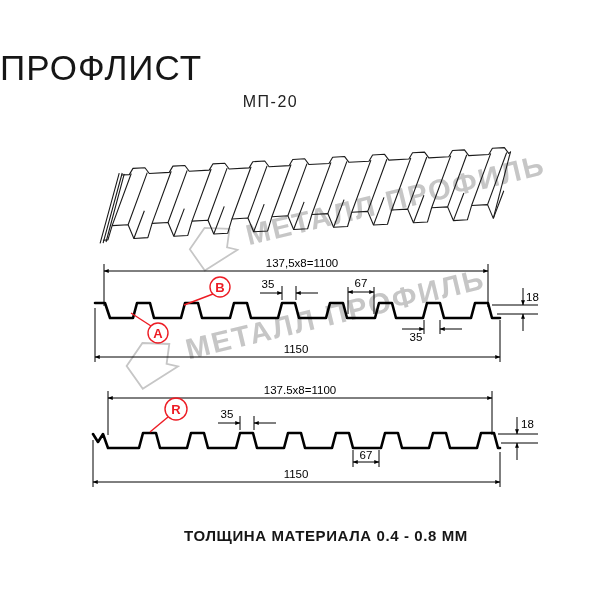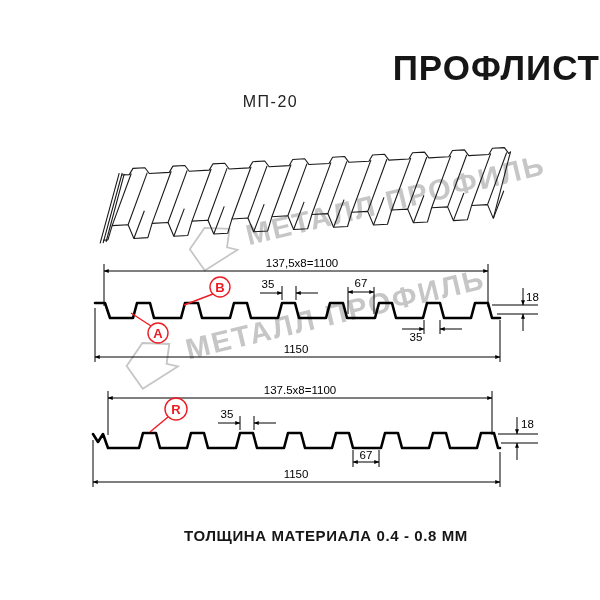--- a/index.html
+++ b/index.html
@@ -1,19 +1,19 @@
 <!DOCTYPE html>
 <html><head>
 <meta charset="utf-8">
 <style>
   html,body{margin:0;padding:0;background:#fff;}
   body{width:600px;height:600px;font-family:"Liberation Sans",sans-serif;}
   .canvas{position:relative;width:600px;height:600px;overflow:hidden;background:#fff;}
-  .title{position:absolute;top:48px;left:0;width:600px;text-align:right;
-         font-size:35px;font-weight:700;letter-spacing:1px;color:#161616;}
+  .title{position:absolute;top:48px;left:0;width:600px;text-align:left;
+         font-size:35px;font-weight:400;letter-spacing:1px;color:#161616;}
   .subtitle{position:absolute;top:93px;left:0;width:541px;text-align:center;
          font-size:16px;font-weight:500;letter-spacing:1.5px;color:#222;}
   .footer-note{position:absolute;top:527px;left:0;width:600px;text-align:center;
          font-size:15px;font-weight:700;letter-spacing:0.6px;color:#161616;z-index:3;padding-left:26px;}
   .wm{position:absolute;display:flex;align-items:flex-start;gap:10px;z-index:0;
       transform:rotate(-13.5deg);transform-origin:30px 40px;pointer-events:none;}
   .wm-text{font-size:29px;font-weight:700;letter-spacing:2px;color:#c6c6c6;
       white-space:nowrap;margin-top:4px;}
   .layer{position:absolute;z-index:1;}
   svg text{font-family:"Liberation Sans",sans-serif;font-size:11.5px;fill:#000;}

